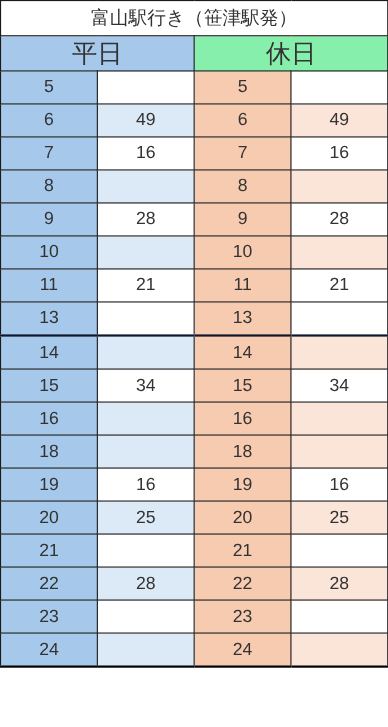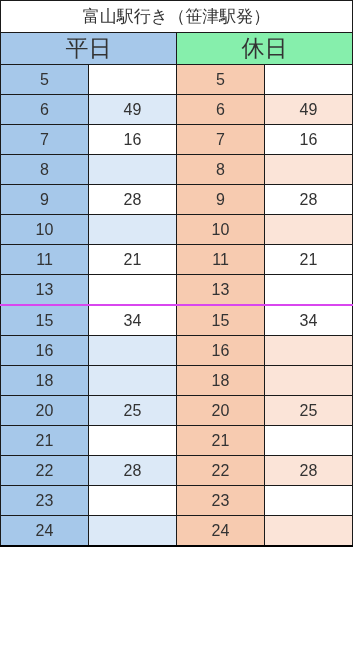--- a/index.html
+++ b/index.html
@@ -94,21 +94,21 @@
     width: 89px;
     background: #ffffff;
     color: #3a3a3a;
   }
   tr.alt td.min-holiday {
     background: #fbe4d8;
   }
 
   
   tr.thick-below td {
-    border-bottom: 2px solid #d946ef;
+    border-bottom: 2px solid #0f172a;
   }
 
   
   tr.last-row td {
     border-bottom: 2px solid #000000;
   }
 </style>
 </head>
 <body>
 
@@ -164,38 +164,50 @@
           <td class="min-weekday">21</td>
           <td class="hour-holiday">11</td>
           <td class="min-holiday">21</td>
         </tr>
         <tr class="data-row thick-below">
           <td class="hour-weekday">13</td>
           <td class="min-weekday"></td>
           <td class="hour-holiday">13</td>
           <td class="min-holiday"></td>
         </tr>
+        <tr class="data-row alt">
+          <td class="hour-weekday">14</td>
+          <td class="min-weekday"></td>
+          <td class="hour-holiday">14</td>
+          <td class="min-holiday"></td>
+        </tr>
         <tr class="data-row">
           <td class="hour-weekday">15</td>
           <td class="min-weekday">34</td>
           <td class="hour-holiday">15</td>
           <td class="min-holiday">34</td>
         </tr>
         <tr class="data-row alt">
           <td class="hour-weekday">16</td>
           <td class="min-weekday"></td>
           <td class="hour-holiday">16</td>
           <td class="min-holiday"></td>
         </tr>
         <tr class="data-row alt">
           <td class="hour-weekday">18</td>
           <td class="min-weekday"></td>
           <td class="hour-holiday">18</td>
           <td class="min-holiday"></td>
         </tr>
+        <tr class="data-row">
+          <td class="hour-weekday">19</td>
+          <td class="min-weekday">16</td>
+          <td class="hour-holiday">19</td>
+          <td class="min-holiday">16</td>
+        </tr>
         <tr class="data-row alt">
           <td class="hour-weekday">20</td>
           <td class="min-weekday">25</td>
           <td class="hour-holiday">20</td>
           <td class="min-holiday">25</td>
         </tr>
         <tr class="data-row">
           <td class="hour-weekday">21</td>
           <td class="min-weekday"></td>
           <td class="hour-holiday">21</td>

